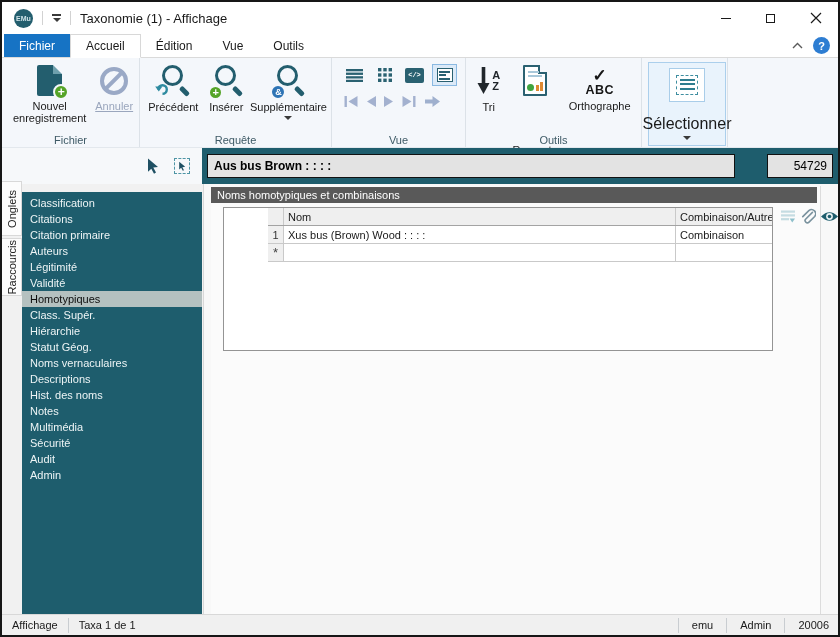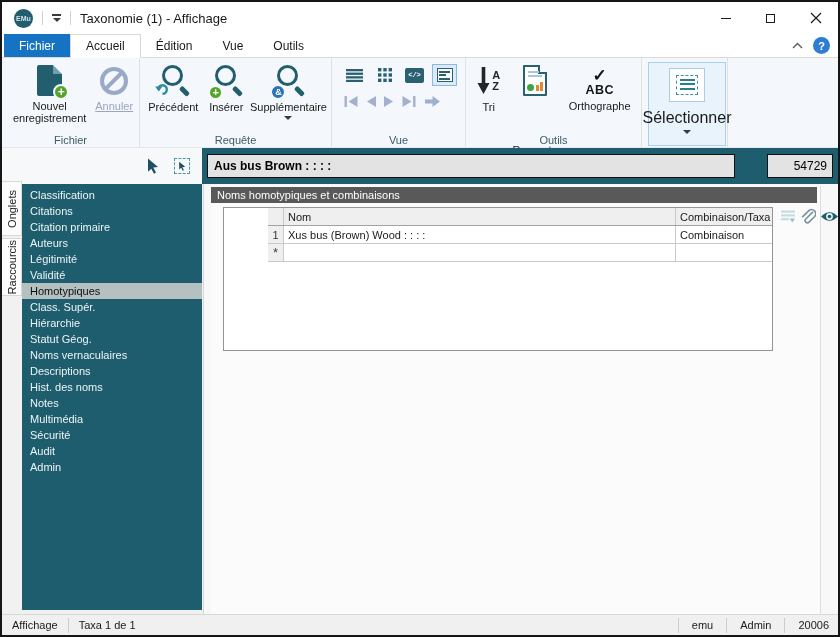--- a/index.html
+++ b/index.html
@@ -84,21 +84,21 @@
   .sel-cursor{width:16px;height:16px;border:1.6px dashed #4E95A5;display:flex;align-items:center;justify-content:center;}
   .rec-bar{position:absolute;top:146px;left:200px;right:0;height:36px;background:#1E5D6D;display:flex;align-items:center;padding:0 5px;gap:24px;}
   .rec-name{flex:1;height:24px;background:#E3E3E3;border:1px solid #111;font-size:12px;font-weight:bold;display:flex;align-items:center;padding:0 6px;color:#000;}
   .rec-num{width:66px;height:24px;background:#E3E3E3;border:1px solid #111;font-size:12px;display:flex;align-items:center;justify-content:flex-end;padding:0 5px;margin-left:8px;color:#000;}
   
   .body{position:absolute;top:182px;left:0;right:0;bottom:21px;background:#F1F1F1;}
   .vtab{position:absolute;left:0;width:20px;background:#FCFCFC;border:1px solid #D8D8D8;border-left:none;display:flex;align-items:center;justify-content:center;}
   .vtab span{writing-mode:vertical-rl;transform:rotate(180deg);font-size:11px;color:#222;white-space:nowrap;}
   .vtab.t1{top:-3px;height:55px;}
   .vtab.t2{top:54px;height:58px;}
-  .sidebar{position:absolute;left:20px;top:0;width:180px;height:426px;background:#1E5D6D;padding-top:3px;}
+  .sidebar{position:absolute;left:20px;top:8px;width:180px;height:426px;background:#1E5D6D;padding-top:3px;}
   .sb-item{height:16px;line-height:16px;padding-left:8px;font-size:11px;color:#EDF4F5;white-space:nowrap;}
   .sb-item.selected{background:#B5C1C0;color:#0d0d0d;}
   .main{position:absolute;left:201px;right:0;top:0;bottom:0;background:#F8F8F8;border-left:1px solid #D8D8D8;}
   .panel{position:absolute;left:7px;top:2px;width:610px;bottom:0;background:#FBFBFB;border-right:1px solid #DCDCDC;}
   .panel-header{position:absolute;top:1px;left:0;right:3px;height:16px;background:#595959;color:#fff;font-size:11px;display:flex;align-items:center;padding-left:6px;}
   .grid{position:absolute;left:12px;top:21px;width:550px;height:144px;background:#fff;border:1px solid #949494;padding-left:44px;}
   .grow{display:flex;height:18px;border-bottom:1px solid #C9C9C9;font-size:11px;}
   .grow.head{background:#EFEFEF;border-bottom:1px solid #A3A3A3;}
   .gc{display:flex;align-items:center;padding:0 4px;border-right:1px solid #C9C9C9;overflow:hidden;white-space:nowrap;}
   .gc.num{width:16px;background:#EFEFEF;justify-content:center;padding:0;color:#333;}
@@ -313,21 +313,21 @@
       <div class="rgroup-label">Outils</div>
     </div>
 
     <div class="rgroup" style="width:86px;">
       <div class="sel-btn">
         <span class="sel-ico">
             <span class="sel-dash">
               <span class="sel-lines"></span>
             </span>
           </span>
-        <span class="lbl" style="margin-top:7px;">Sélectionner</span>
+        <span class="lbl" style="margin-top:13px;">Sélectionner</span>
         <span class="caret"></span>
       </div>
     </div>
 
   </div>
 
   <div class="rec-left">
     <svg width="15" height="17" viewBox="0 0 15 17">
         <polygon points="2,0.5 12,9 7.3,9.6 10,14.6 8,15.7 5.3,10.7 2,13.7" fill="#1F5063"></polygon>
       </svg>
@@ -373,21 +373,21 @@
     </div>
 
     <div class="main">
       <div class="panel">
         <div class="panel-header">Noms homotypiques et combinaisons</div>
 
         <div class="grid">
           <div class="grow head">
             <div class="gc num"></div>
             <div class="gc nom">Nom</div>
-            <div class="gc comb">Combinaison/Taxa</div>
+            <div class="gc comb">Combinaison/Autre</div>
           </div>
           <div class="grow">
             <div class="gc num">1</div>
             <div class="gc nom">Xus bus (Brown) Wood : : : :</div>
             <div class="gc comb">Combinaison</div>
           </div>
           <div class="grow">
             <div class="gc num">
                 <span class="star">*</span>
               </div>

